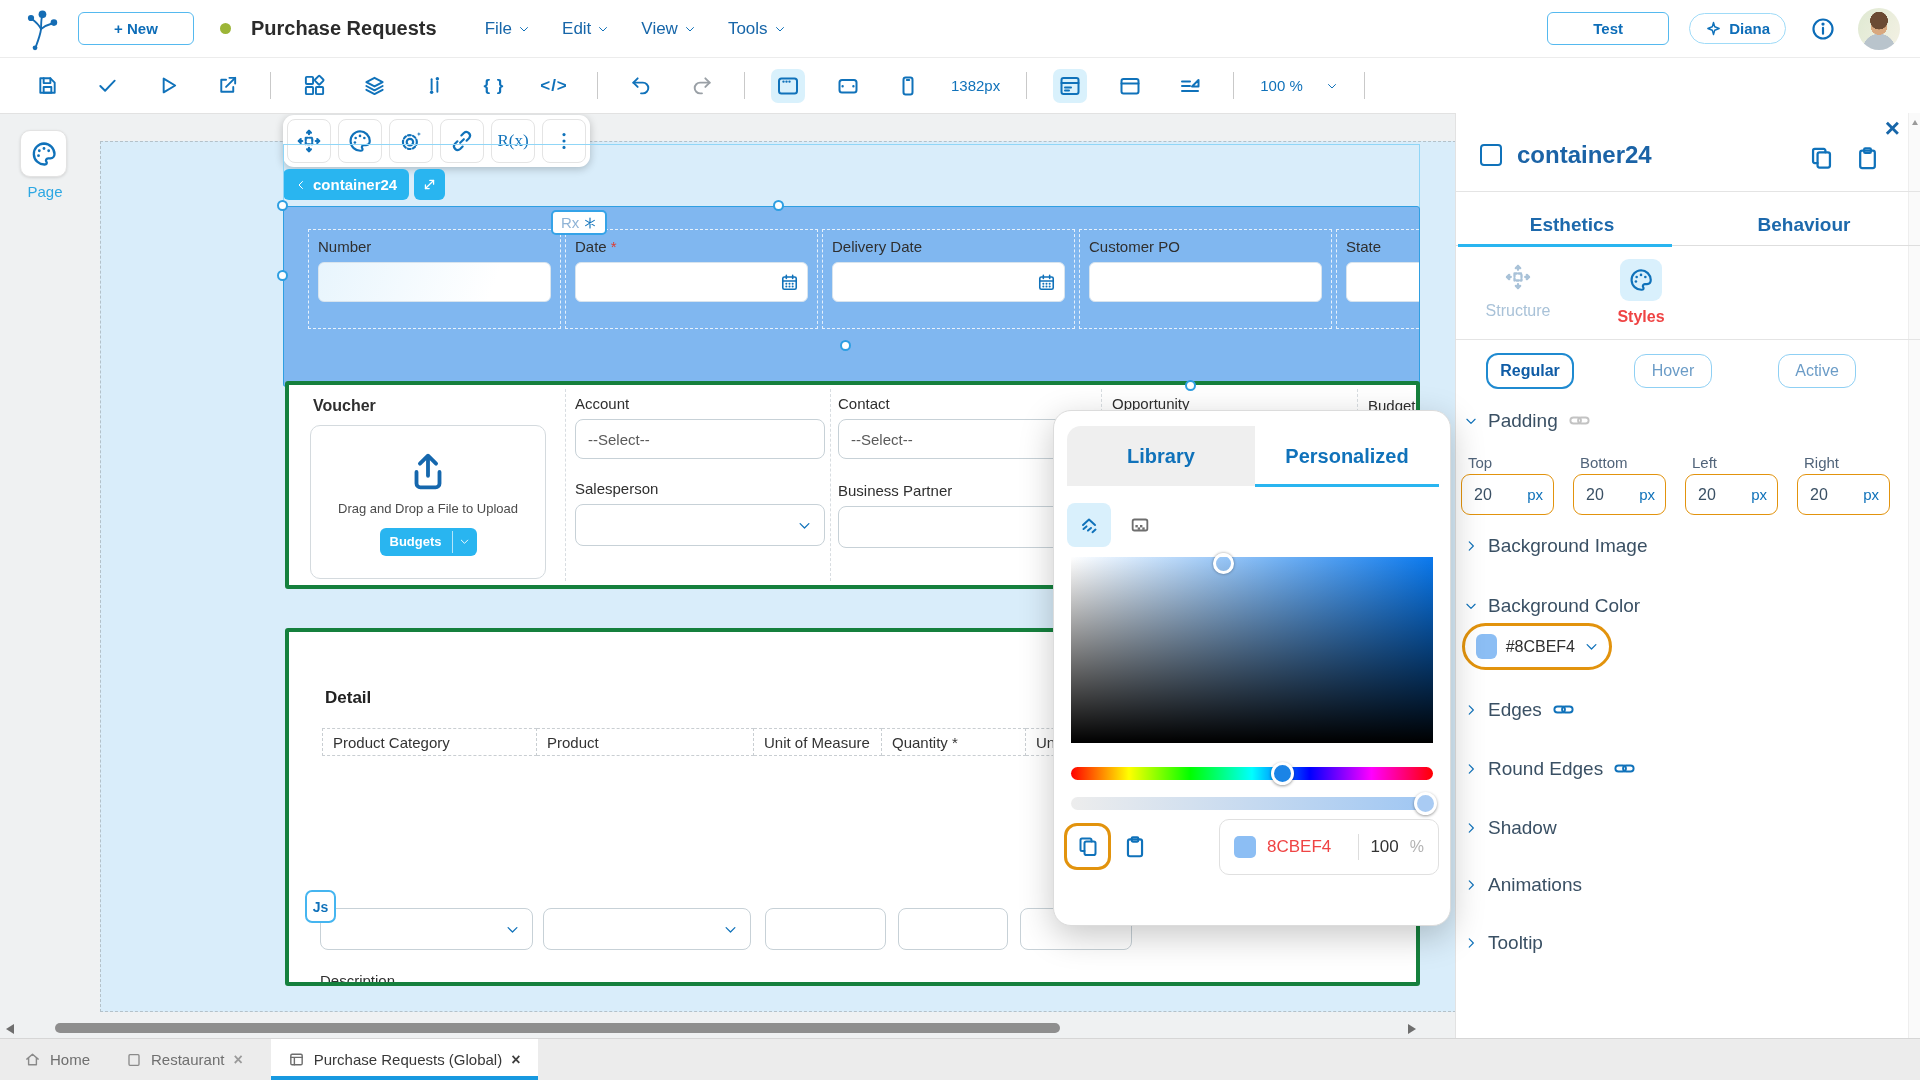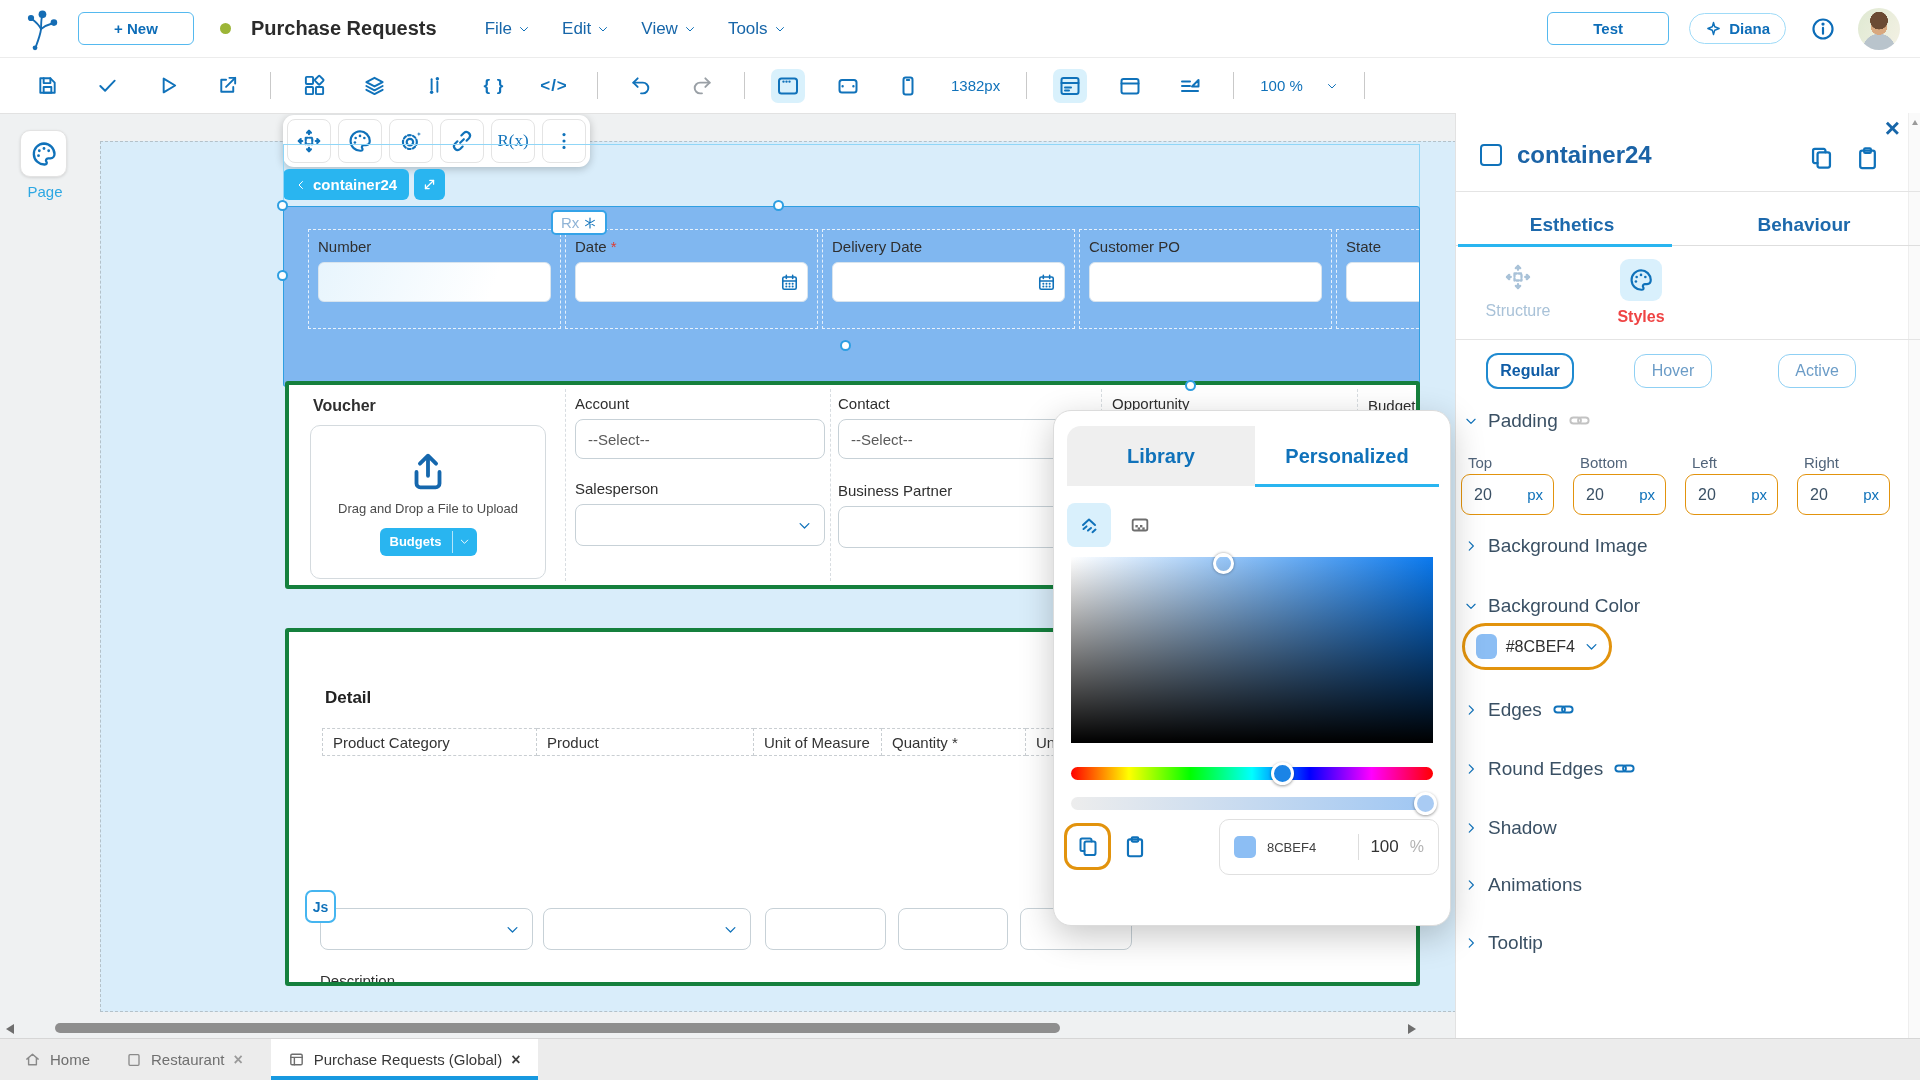--- a/index.html
+++ b/index.html
@@ -90,21 +90,21 @@
 .pk-grad{position:absolute;left:17px;top:146px;width:362px;height:186px;background-image:linear-gradient(to top,#000,rgba(0,0,0,0)),linear-gradient(to right,#fff,#0a79ee)}
 .pk-gh{position:absolute;left:159px;top:142px;width:21px;height:21px;border:3px solid #fff;border-radius:50%;box-shadow:0 0 3px rgba(0,0,0,.45)}
 .pk-hue{position:absolute;left:17px;top:356px;width:362px;height:13px;border-radius:7px;background:linear-gradient(to right,#f00 0%,#ff0 16%,#0f0 33%,#0ff 50%,#00f 66%,#f0f 83%,#f00 100%)}
 .pk-hueh{position:absolute;left:217px;top:351px;width:23px;height:23px;border-radius:50%;background:#1b84e6;border:3px solid #fff;box-shadow:0 1px 3px rgba(0,0,0,.4)}
 .pk-alpha{position:absolute;left:17px;top:386px;width:362px;height:13px;border-radius:7px;background:linear-gradient(to right,#ededed,#9ec6f3)}
 .pk-alphah{position:absolute;left:360px;top:381px;width:23px;height:23px;border-radius:50%;background:#a9cbf3;border:3px solid #fff;box-shadow:0 1px 3px rgba(0,0,0,.4)}
 .pk-copy{position:absolute;left:10px;top:412px;width:47px;height:47px;border:3px solid #E2930D;border-radius:13px;display:flex;align-items:center;justify-content:center;background:#fff}
 .pk-paste{position:absolute;left:68px;top:423px}
 .pk-value{position:absolute;left:165px;top:408px;width:220px;height:56px;border:1.5px solid #e0e0e0;border-radius:10px;display:flex;align-items:center;padding:0 14px;gap:11px}
 .swatch{width:22px;height:22px;border-radius:5px;background:#8CBEF4}
-.pk-hex{font-size:13px;color:#404040}
+.pk-hex{font-size:17px;color:#ef4444}
 .pk-sep{width:1px;height:26px;background:#ddd;margin-left:auto}
 .pk-opa{font-size:17px;color:#333}
 .pk-pct{font-size:16px;color:#b3b3b3}
 
 
 .inspector{position:absolute;left:1455px;top:113px;width:465px;height:925px;background:#fff;border-left:1px solid #e2e2e2}
 .insp-scroll{position:absolute;right:0;top:0;width:12px;height:100%;background:#fafafa;border-left:1px solid #eee}
 .insp-scroll .up{position:absolute;top:6px;left:3px;width:0;height:0;border:3.5px solid transparent;border-bottom:5px solid #9a9a9a;transform:translateY(-2px)}
 .insp-close{position:absolute;right:20px;top:2px;font-size:26px;font-weight:bold;color:#1766a9;cursor:pointer;line-height:1}
 .insp-head{position:absolute;left:24px;top:28px;display:flex;align-items:center;gap:15px}

